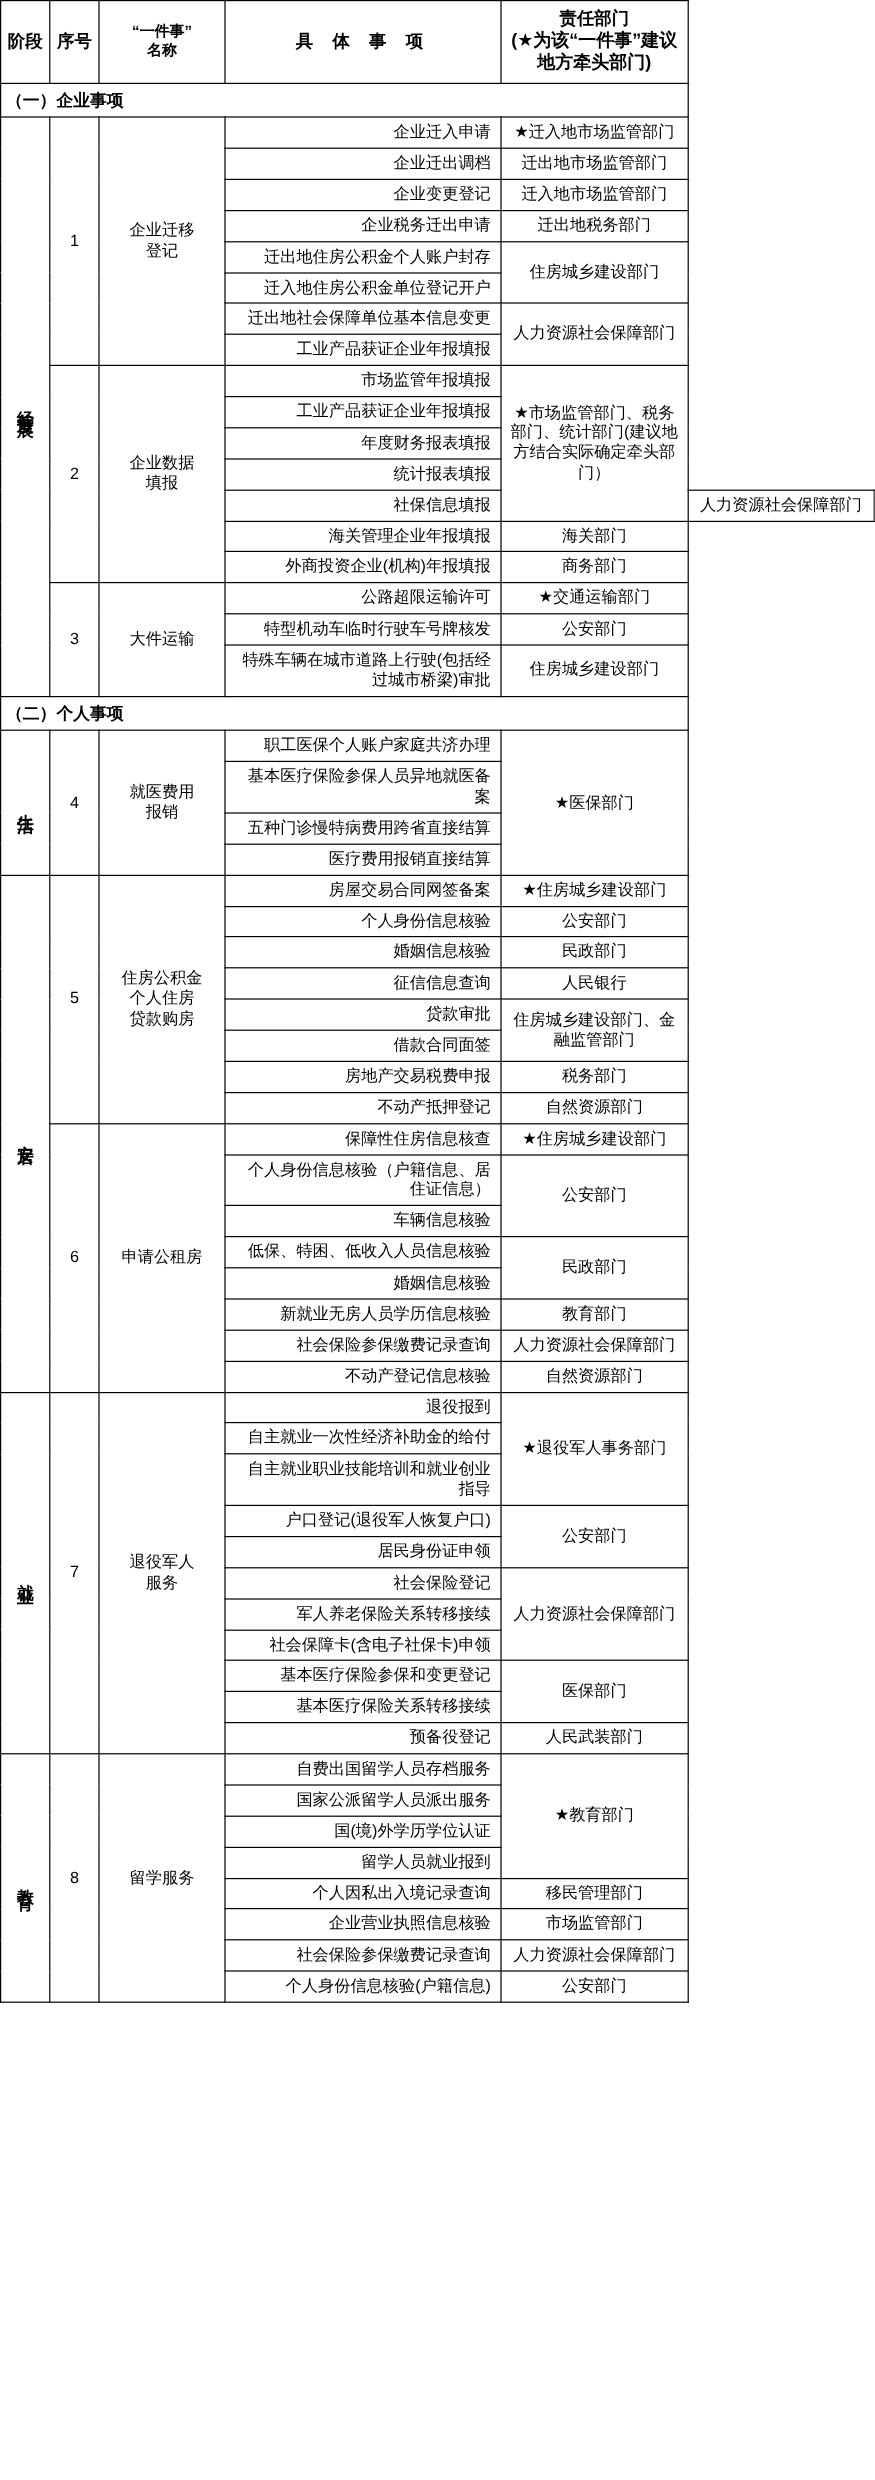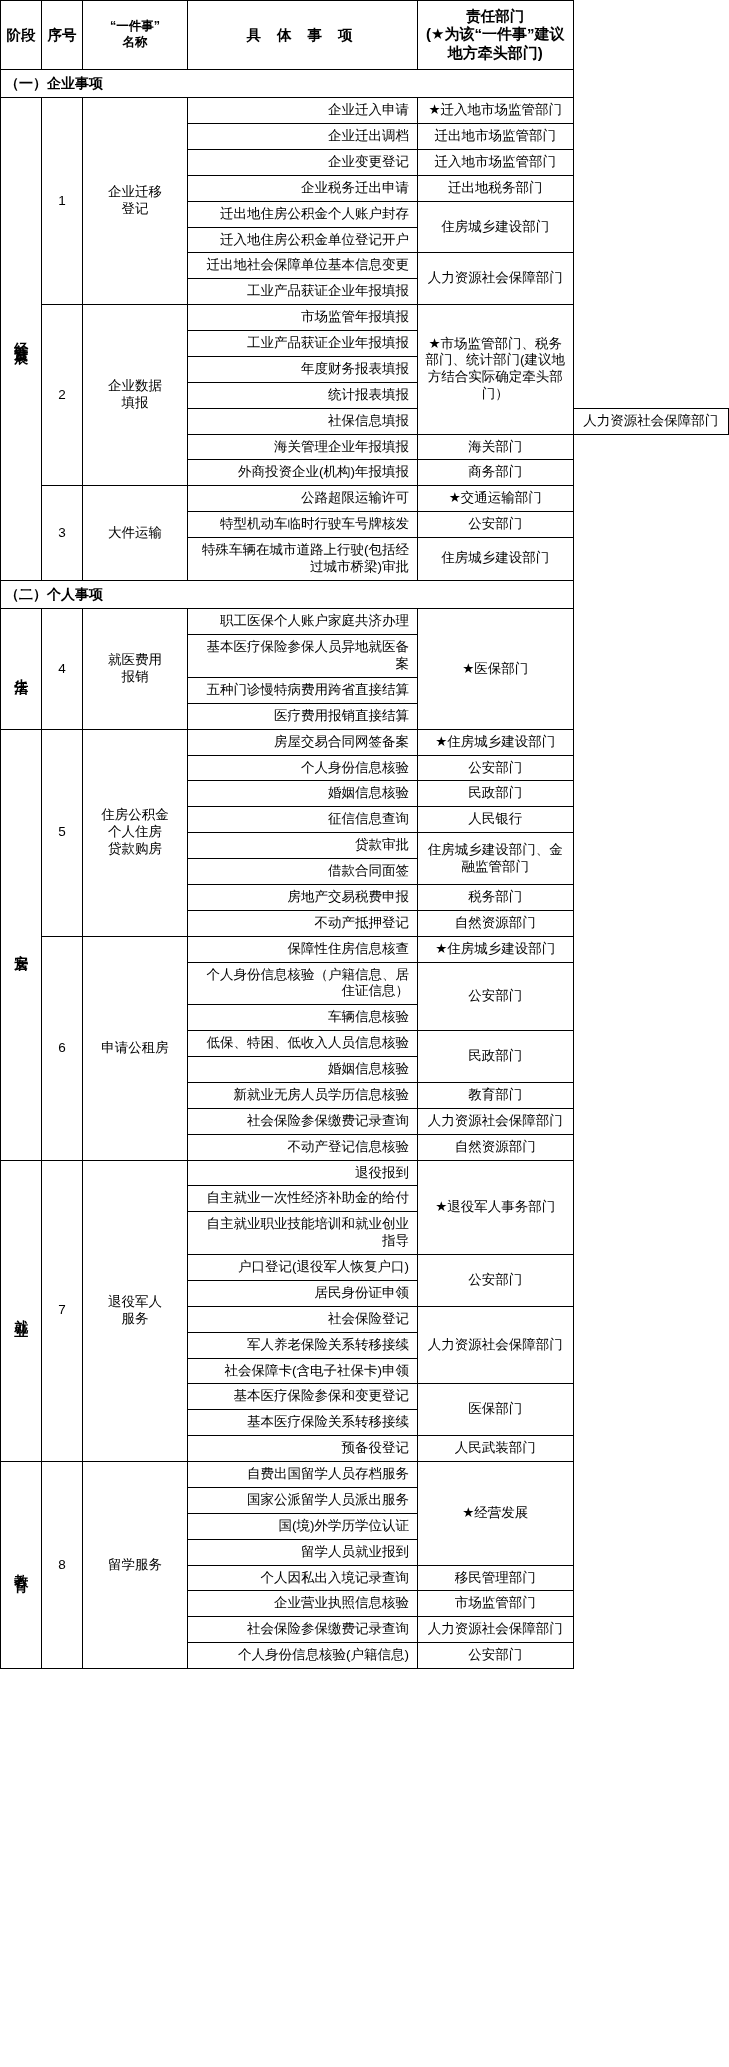--- a/index.html
+++ b/index.html
@@ -265,21 +265,21 @@
           <td class="item">预备役登记</td>
           <td class="dept">人民武装部门</td>
         </tr>
         <tr>
           <td class="stage" rowspan="8"><div class="vert">教育</div></td>
           <td class="num" rowspan="8">8</td>
           <td class="name" rowspan="8">
             <div>留学服务</div>
           </td>
           <td class="item">自费出国留学人员存档服务</td>
-          <td class="dept lead" rowspan="4">★经营发展</td>
+          <td class="dept lead" rowspan="4">★教育部门</td>
         </tr>
         <tr>
           <td class="item">国家公派留学人员派出服务</td>
         </tr>
         <tr>
           <td class="item">国(境)外学历学位认证</td>
         </tr>
         <tr>
           <td class="item">留学人员就业报到</td>
         </tr>

